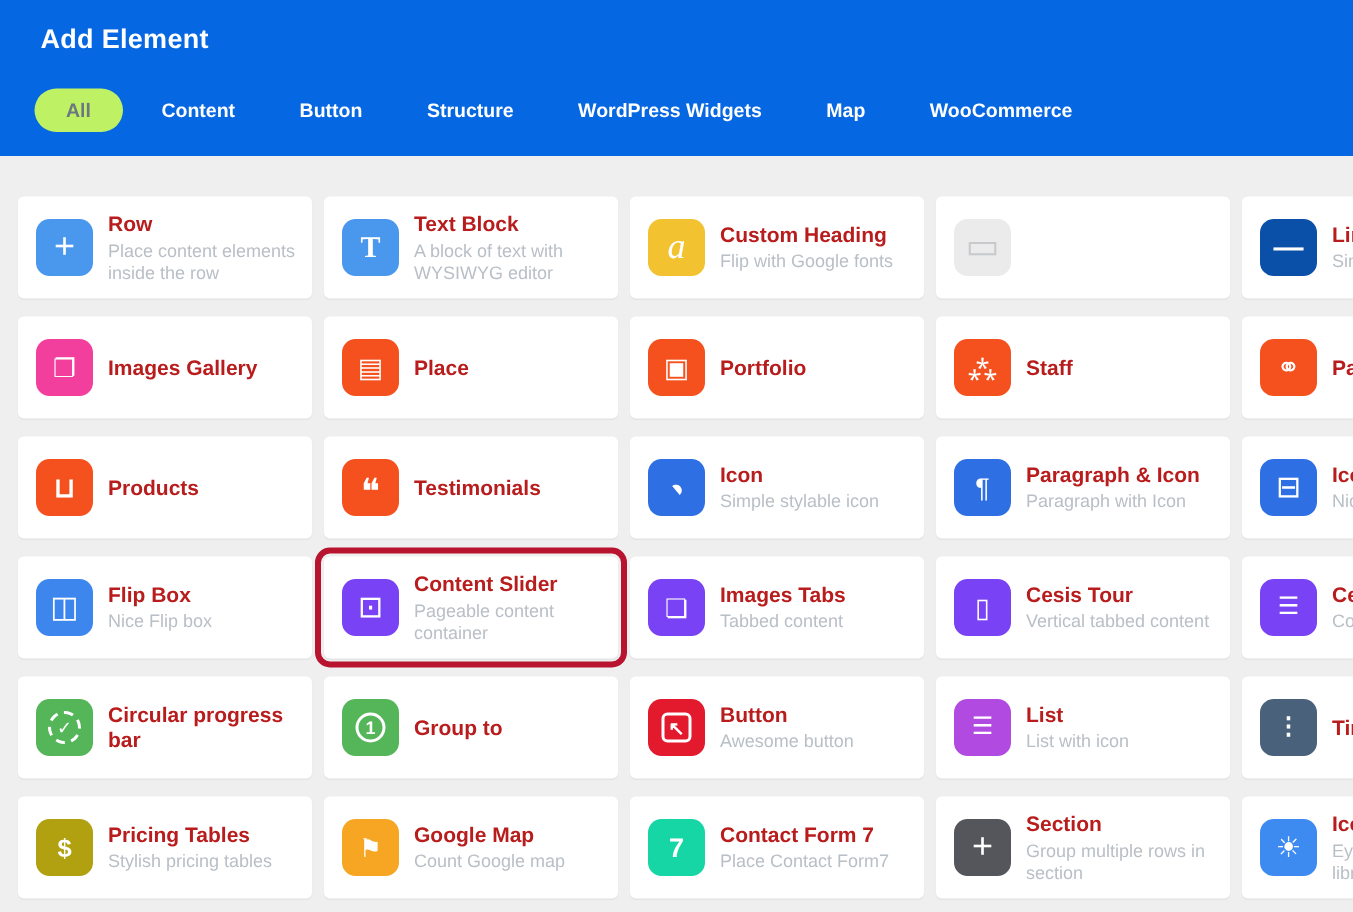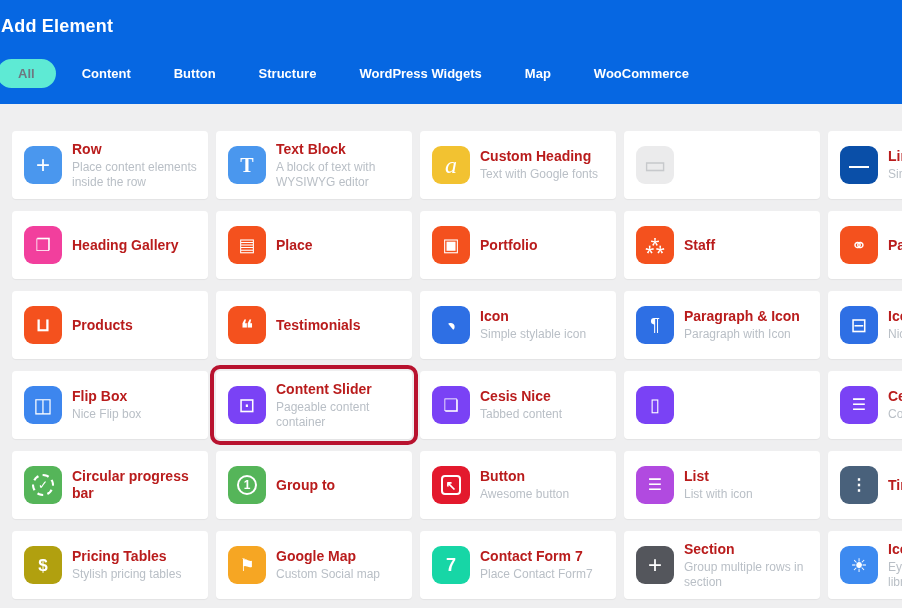--- a/index.html
+++ b/index.html
@@ -5,34 +5,34 @@
   * { box-sizing: border-box; }
   html,body { margin:0; padding:0; }
   body {
     width:902px; height:608px; overflow:hidden;
     background:#efeff0;
     font-family:"Liberation Sans", sans-serif;
     position:relative;
   }
   .header {
     height:104px; background:#0667e2;
-    padding:16px 0 0 1px;
+    padding:16px 0 0 27px;
   }
   .header h1 {
     margin:0; color:#fff; font-size:18px; font-weight:700; letter-spacing:.2px;
   }
   .tabs {
     display:flex; align-items:center; margin-top:22px; margin-left:-4px;
   }
   .tab {
     color:#fff; font-size:13px; font-weight:700; margin-left:43px;
     cursor:pointer; white-space:nowrap;
   }
   .tab.active {
-    margin-left:0; background:#5eead4; color:#6e7780;
+    margin-left:0; background:#bef264; color:#6e7780;
     padding:7px 21px; border-radius:16px;
   }
   .tab.active + .tab { margin-left:26px; }
 
   .grid {
     width:1032px; padding:27px 0 0 12px;
     display:flex; flex-wrap:wrap; align-content:flex-start;
   }
   .tile {
     width:196px; height:68px; background:#fff; border-radius:4px;
@@ -133,21 +133,21 @@
           <div class="tile-sub">A block of text with
 WYSIWYG editor</div>
         </div>
       </div>
       <div class="tile">
         <span class="tile-icon" data-icon="custom-heading" style="background: rgb(242, 194, 49);">
           <span class="g">a</span>
         </span>
         <div class="tile-text">
           <div class="tile-title">Custom Heading</div>
-          <div class="tile-sub">Text with Google fonts</div>
+          <div class="tile-sub">Flip with Google fonts</div>
         </div>
       </div>
       <div class="tile">
         <span class="tile-icon" data-icon="empty-space" style="background: rgb(235, 235, 236);">
           <span class="g">▭</span>
         </span>
       </div>
       <div class="tile">
         <span class="tile-icon" data-icon="line" style="background: rgb(10, 79, 168);">
           <span class="g">—</span>
@@ -155,21 +155,21 @@
         <div class="tile-text">
           <div class="tile-title">Lin</div>
           <div class="tile-sub">Sim</div>
         </div>
       </div>
       <div class="tile">
         <span class="tile-icon" data-icon="images-gallery" style="background: rgb(242, 63, 157);">
           <span class="g">❐</span>
         </span>
         <div class="tile-text">
-          <div class="tile-title">Heading Gallery</div>
+          <div class="tile-title">Images Gallery</div>
         </div>
       </div>
       <div class="tile">
         <span class="tile-icon" data-icon="blog" style="background: rgb(244, 81, 30);">
           <span class="g">▤</span>
         </span>
         <div class="tile-text">
           <div class="tile-title">Place</div>
         </div>
       </div>
@@ -257,28 +257,32 @@
           <div class="tile-title">Content Slider</div>
           <div class="tile-sub">Pageable content
 container</div>
         </div>
       </div>
       <div class="tile">
         <span class="tile-icon" data-icon="cesis-tabs" style="background: rgb(122, 66, 245);">
           <span class="g">❏</span>
         </span>
         <div class="tile-text">
-          <div class="tile-title">Cesis Nice</div>
+          <div class="tile-title">Images Tabs</div>
           <div class="tile-sub">Tabbed content</div>
         </div>
       </div>
       <div class="tile">
         <span class="tile-icon" data-icon="cesis-tour" style="background: rgb(122, 66, 245);">
           <span class="g">▯</span>
         </span>
+        <div class="tile-text">
+          <div class="tile-title">Cesis Tour</div>
+          <div class="tile-sub">Vertical tabbed content</div>
+        </div>
       </div>
       <div class="tile">
         <span class="tile-icon" data-icon="cesis-accordion" style="background: rgb(122, 66, 245);">
           <span class="g">☰</span>
         </span>
         <div class="tile-text">
           <div class="tile-title">Ces</div>
           <div class="tile-sub">Coll</div>
         </div>
       </div>
@@ -333,21 +337,21 @@
           <div class="tile-title">Pricing Tables</div>
           <div class="tile-sub">Stylish pricing tables</div>
         </div>
       </div>
       <div class="tile">
         <span class="tile-icon" data-icon="google-map" style="background: rgb(246, 166, 35);">
           <span class="g">⚑</span>
         </span>
         <div class="tile-text">
           <div class="tile-title">Google Map</div>
-          <div class="tile-sub">Custom Social map</div>
+          <div class="tile-sub">Count Google map</div>
         </div>
       </div>
       <div class="tile">
         <span class="tile-icon" data-icon="contact-form-7" style="background: rgb(23, 214, 166);">
           <span class="g">7</span>
         </span>
         <div class="tile-text">
           <div class="tile-title">Contact Form 7</div>
           <div class="tile-sub">Place Contact Form7</div>
         </div>

